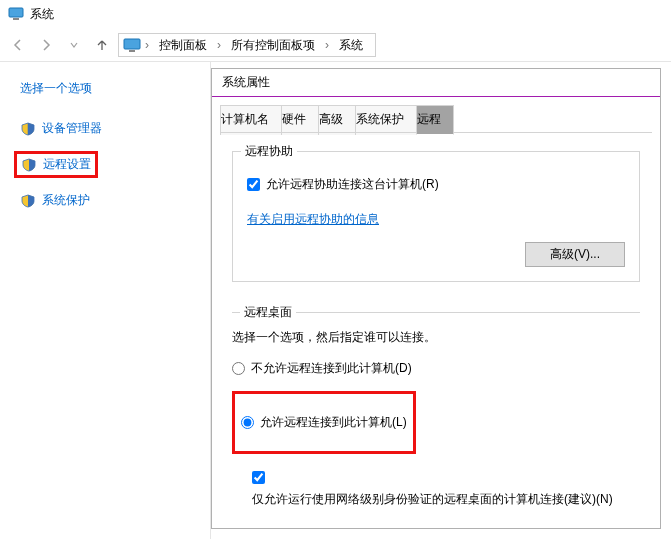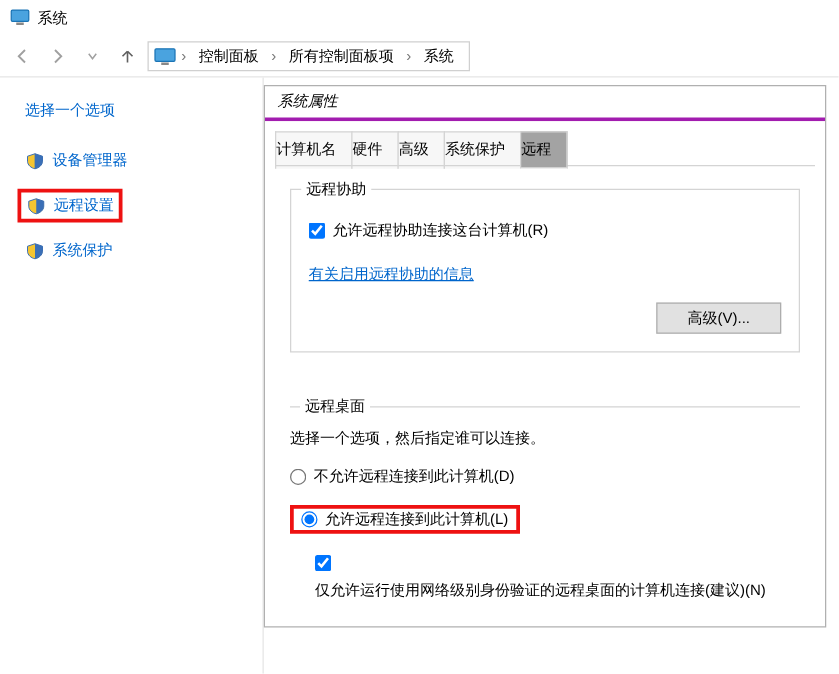--- a/index.html
+++ b/index.html
@@ -101,22 +101,21 @@
       margin-top: 0;
       width: 450px;
       background: #fff;
       position: relative;
     }
     .dialog-titlebar {
       height: 28px;
       padding: 0 10px;
       display: flex;
       align-items: center;
-      border-bottom: 3px solid #a21caf;
-      font-style: italic;
+      border-bottom: 1px solid #a21caf;
     }
     .tabstrip {
       display: flex;
       padding: 8px 8px 0 8px;
       gap: 0;
       background: #fff;
     }
     .tab {
       padding: 5px 12px 6px 0;
       border: 1px solid #d4d4d4;
@@ -135,21 +134,21 @@
       position:absolute;
       left:8px; right:8px;
       border-bottom:1px solid #d4d4d4;
       margin-top:27px;
       z-index:1;
     }
     .tab-body { padding: 16px 20px 20px 20px; }
     .fieldset {
       border: 1px solid #d4d4d4;
       padding: 16px 14px 14px 14px;
-      margin-bottom: 43px;
+      margin-bottom: 30px;
       position: relative;
     }
     .fieldset .legend {
       position: absolute;
       top: -9px;
       left: 8px;
       background: #fff;
       padding: 0 4px;
     }
     .checkbox-row, .radio-row {
@@ -172,21 +171,21 @@
       border: 1px solid #adadad;
       background: #e1e1e1;
       padding: 3px 24px;
       margin-top: 14px;
       float: right;
     }
     .clearfix::after { content:""; display:block; clear:both; }
     .desc { margin: 6px 0 14px 0; }
     .red-highlight2 {
       border: 3px solid #e11;
-      padding: 0 6px;
+      padding: 20px 6px;
       display: inline-flex;
       align-items: flex-end;
       gap: 6px;
     }
     input[type=checkbox], input[type=radio] { width:13px; height:13px; margin:0;}
     .content {
       flex:1;
       padding-top: 6px;
       border-left: 1px solid #e5e5e5;
     }

